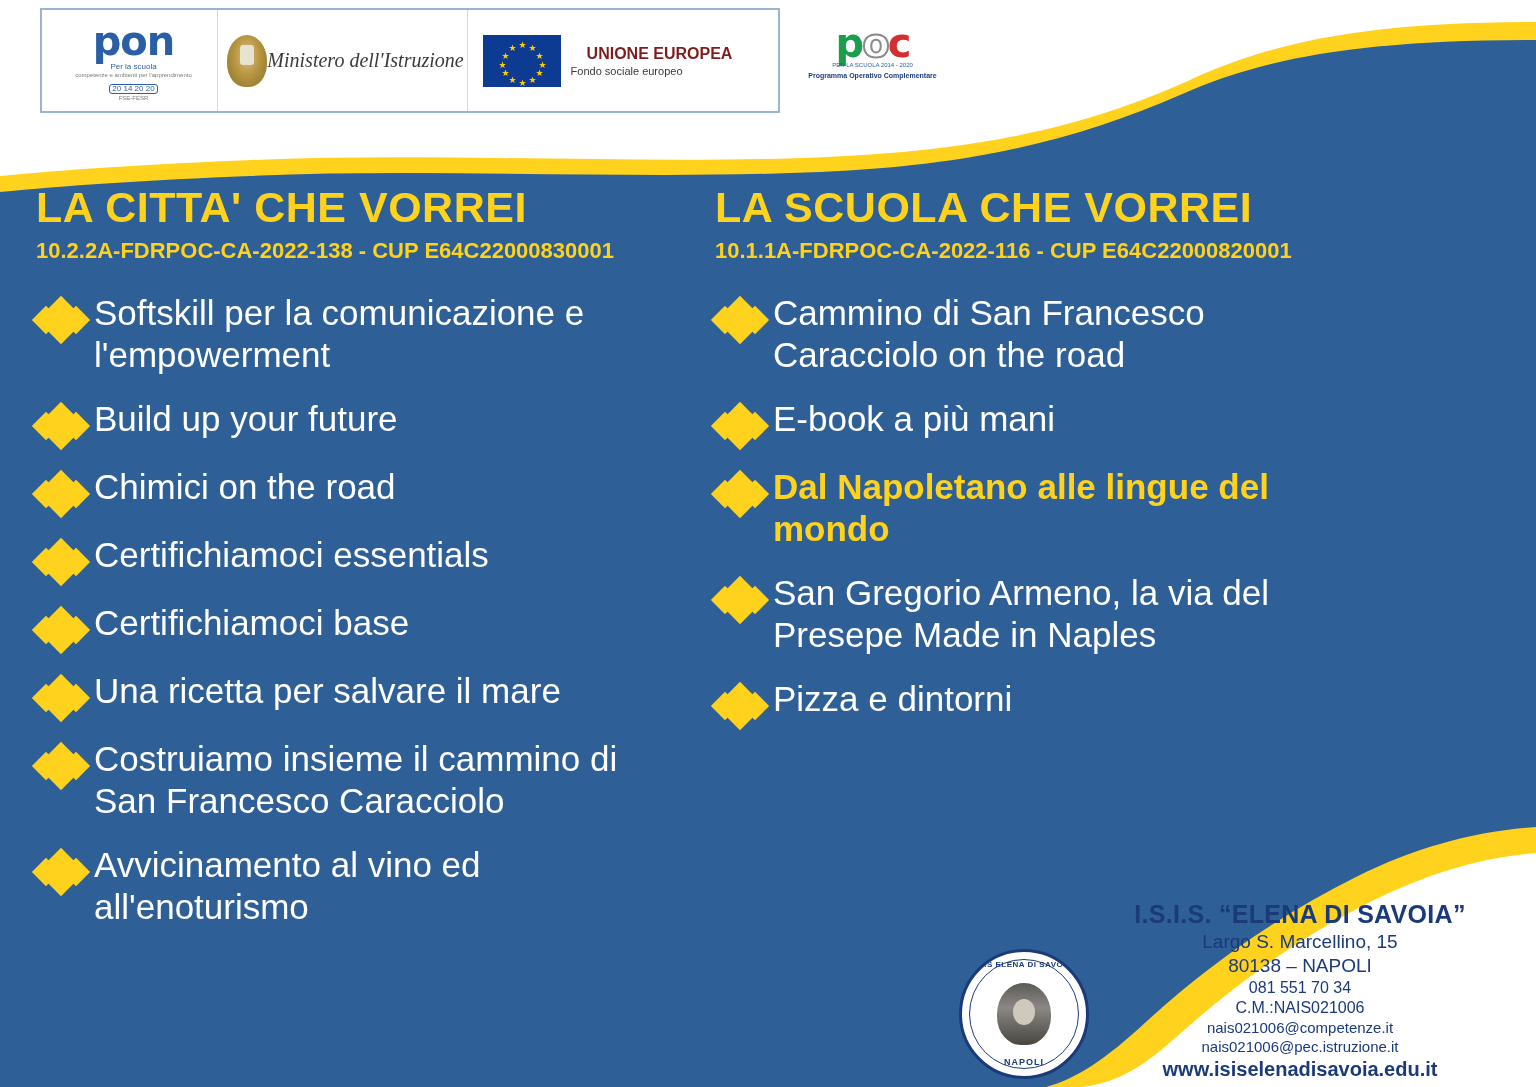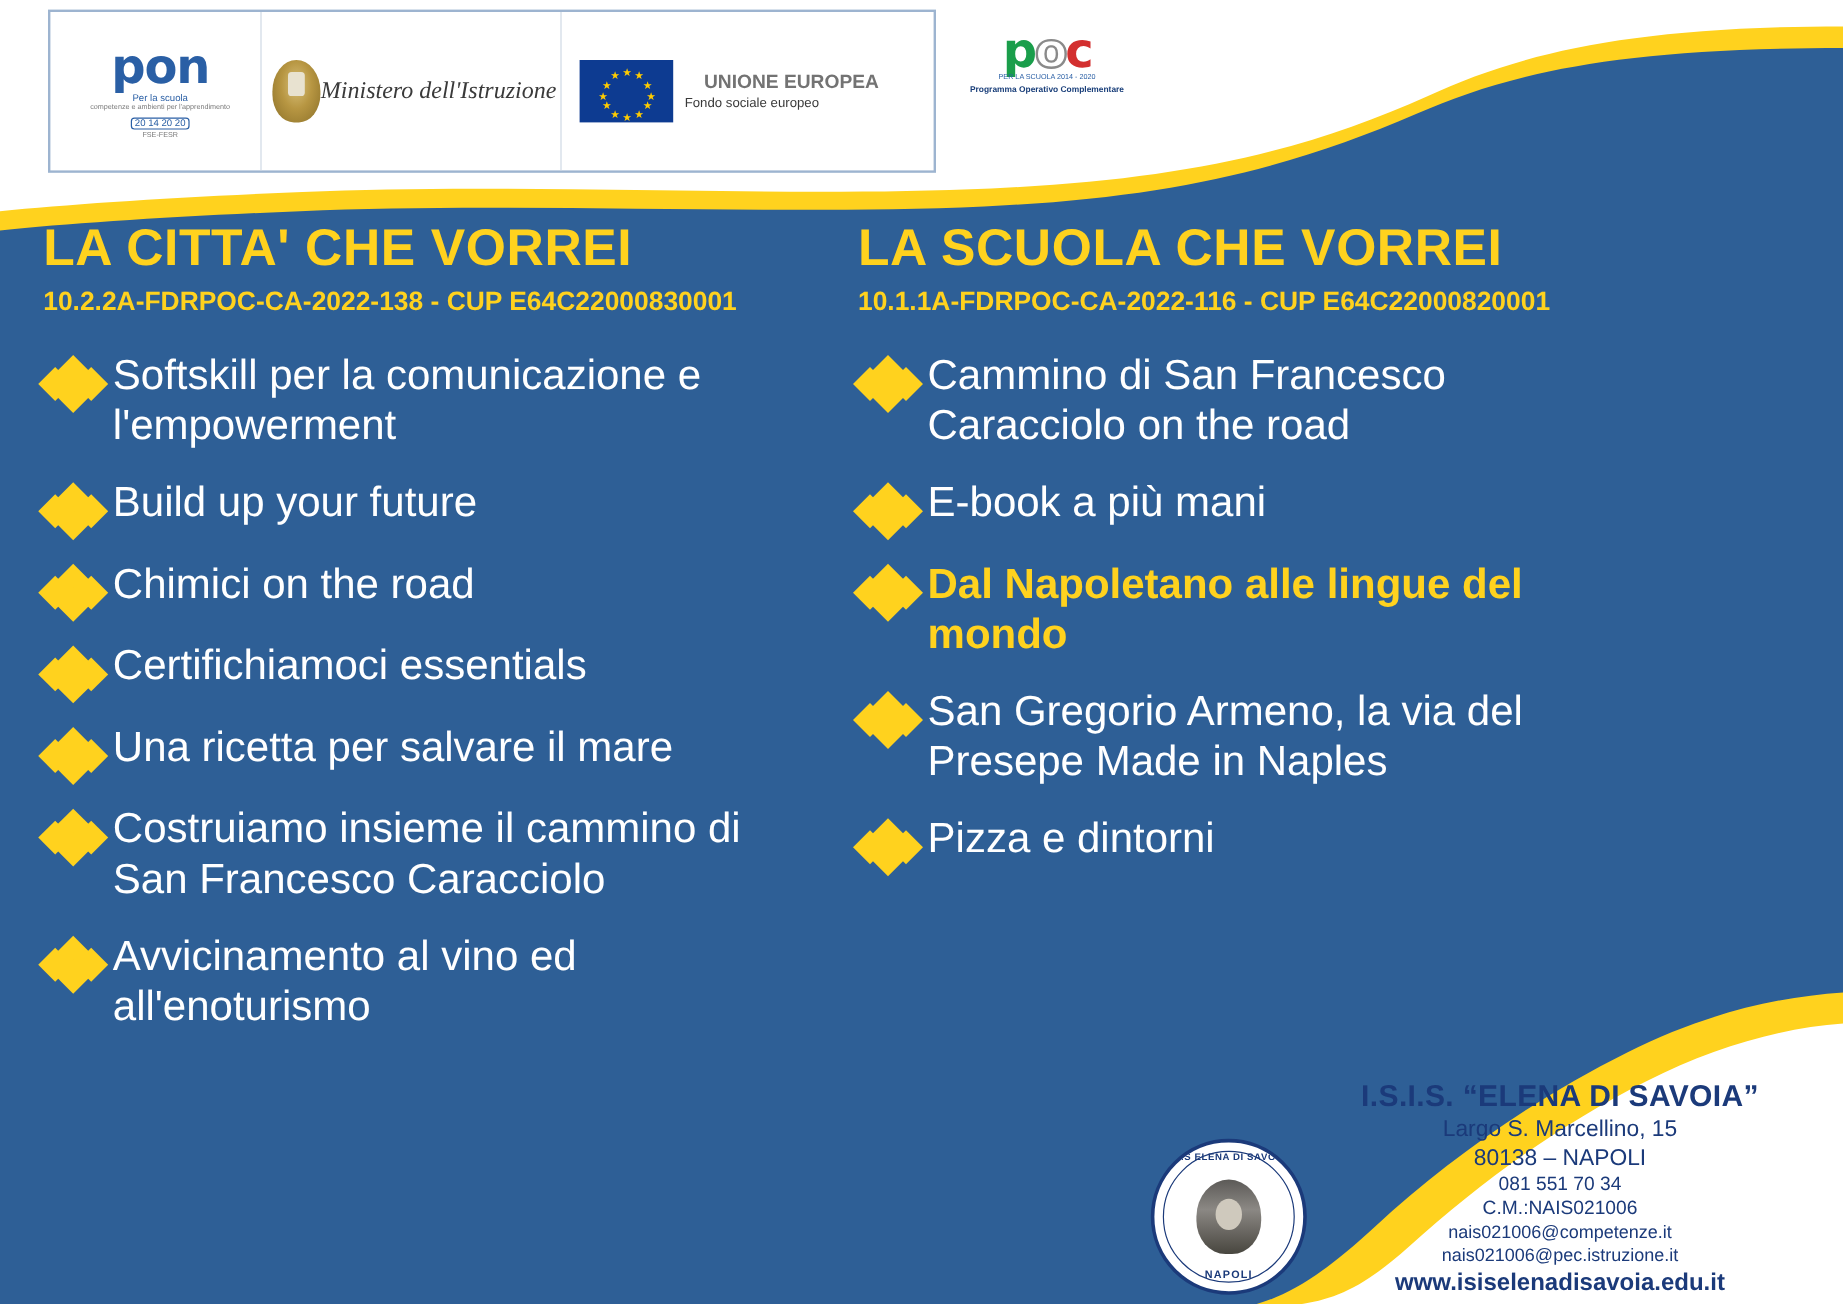--- a/index.html
+++ b/index.html
@@ -13,21 +13,21 @@
   
   .swoosh-yellow {
     position: absolute;
     top: 0; left: 0;
     width: 1536px; height: 200px;
     z-index: 4;
   }
   .header-logos {
     position: absolute;
     top: 8px; left: 40px;
-    width: 740px; height: 136px;
+    width: 740px; height: 105px;
     border: 2px solid #9db4d0;
     background: #fff;
     display: flex;
     align-items: center;
     z-index: 10;
   }
   .logo-cell { display:flex; align-items:center; justify-content:center; height:100%; }
   .logo-pon { width: 175px; flex: none; padding-left: 8px; }
   .logo-min { width: 250px; flex: none; border-left: 1px solid #cfd9e4; }
   .logo-ue  { width: 270px; flex: none; border-left: 1px solid #cfd9e4; }
@@ -52,21 +52,21 @@
     width:14px; height:20px; background:#e8e2d0; border-radius:3px;
   }
   .min-text { font-family:"Liberation Serif", serif; font-style:italic; font-size:20px; color:#3a3a3a; }
 
   
   .eu-wrap{ display:flex; align-items:center; gap:10px; padding-left:10px;}
   .eu-flag{
     width: 78px; height: 52px; background:#0d3b91; position:relative; flex:none;
   }
   .eu-star{ position:absolute; color:#ffcc00; font-size:9px; line-height:9px;}
-  .eu-text-main{ font-family:"Liberation Sans", sans-serif; font-weight:bold; font-size:16px; color:#737373;margin-left:16px;}
+  .eu-text-main{ font-family:"Liberation Sans", sans-serif; font-weight:bold; font-size:16px; color:#7f1d1d;margin-left:16px;}
   .eu-text-sub{ font-size:11px; color:#3a3a3a; margin-top:2px;}
 
   
   .poc-logo{
     position:absolute; top:22px; left: 800px; width: 145px; height: 92px; z-index:10;
     text-align:center;
   }
   .poc-word{ font-family:"DejaVu Sans", sans-serif; font-weight:bold; font-size:40px; letter-spacing:-2px; line-height:42px;}
   .poc-p{ color:#1a9e4b;} .poc-o{ color:#ffffff; -webkit-text-stroke:2px #8a8a8a;} .poc-c{ color:#d32f2f;}
   .poc-mid{ font-size:6px; color:#2a5fa5; margin-top:-2px;}
@@ -294,20 +294,29 @@
           </span>
         <span class="item-text">Certifichiamoci essentials</span>
       </div>
       <div class="item">
         <span class="bullet">
             <i class="a"></i>
             <i class="b"></i>
             <i class="c"></i>
             <i class="d"></i>
           </span>
+        <span class="item-text">Certifichiamoci base</span>
+      </div>
+      <div class="item">
+        <span class="bullet">
+            <i class="a"></i>
+            <i class="b"></i>
+            <i class="c"></i>
+            <i class="d"></i>
+          </span>
         <span class="item-text">Una ricetta per salvare il mare</span>
       </div>
       <div class="item">
         <span class="bullet">
             <i class="a"></i>
             <i class="b"></i>
             <i class="c"></i>
             <i class="d"></i>
           </span>
         <span class="item-text">Costruiamo insieme il cammino di San Francesco Caracciolo</span>

